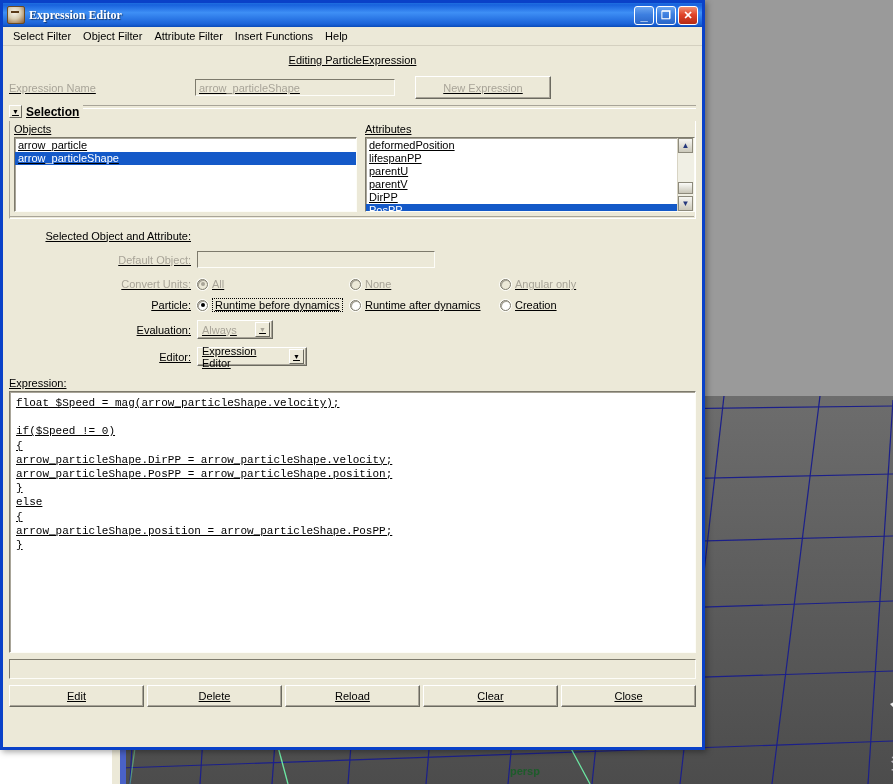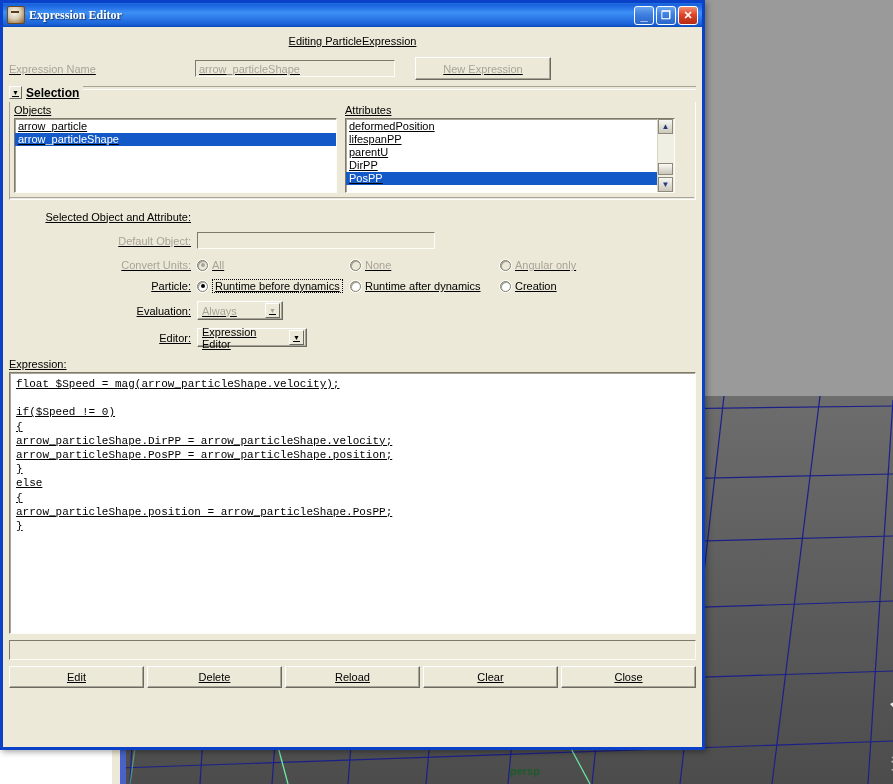--- a/index.html
+++ b/index.html
@@ -154,21 +154,21 @@
     border-top:1px solid #ffffff; border-left:1px solid #ffffff;
     border-right:1px solid #6b6a60; border-bottom:1px solid #6b6a60;
     display:flex; align-items:center; justify-content:center;
     font-size:7px; color:#000; cursor:pointer; box-sizing:border-box;
   }
   .group-title { font-size:12px; font-weight:bold; margin:0 4px; }
   .group-line { flex:1; height:2px; border-top:1px solid #a8a498; border-bottom:1px solid #ffffff; }
   .group-box {
     border-left:1px solid #a8a498; border-right:1px solid #ffffff;
     border-bottom:1px solid #ffffff;
-    padding:2px 20px 6px 4px;
+    padding:2px 0 6px 4px;
     position:relative;
   }
   .group-box:before{
     content:""; position:absolute; left:0; right:1px; bottom:1px; height:1px;
     background:#a8a498;
   }
 
   .lists { display:flex; gap:8px; }
   .list-col { flex:1; }
   .list-col.right { width:330px; flex:none; }
@@ -355,20 +355,27 @@
         </div>
         <div class="win-btn">
           <span class="gl">❐</span>
         </div>
         <div class="win-btn close">
           <span class="gl">✕</span>
         </div>
       </div>
     </div>
 
+    <div class="menubar">
+      <div class="menu-item">Select Filter</div>
+      <div class="menu-item">Object Filter</div>
+      <div class="menu-item">Attribute Filter</div>
+      <div class="menu-item">Insert Functions</div>
+      <div class="menu-item">Help</div>
+    </div>
 
     <div class="body-area">
 
       <div class="editing-title">Editing ParticleExpression</div>
 
       <div class="row" style="margin-top:10px;">
         <div class="lbl disabled" style="width:186px;">Expression Name</div>
         <div class="txtfield" style="width:200px;">arrow_particleShape</div>
         <div class="btn3d disabled" style="width:136px;height:23px;line-height:22px;margin-left:20px;">New Expression</div>
       </div>
@@ -392,20 +399,21 @@
               </div>
             </div>
 
             <div class="list-col right">
               <div class="list-label">Attributes</div>
               <div class="listbox">
                 <div class="inner" style="padding-right:17px;">
                   <div class="li">deformedPosition</div>
                   <div class="li">lifespanPP</div>
                   <div class="li">parentU</div>
+                  <div class="li">parentV</div>
                   <div class="li">DirPP</div>
                   <div class="li sel">PosPP</div>
                 </div>
                 <div class="scrollbar">
                   <div class="sb-btn sb-up">▲</div>
                   <div class="sb-thumb"></div>
                   <div class="sb-btn sb-down">▼</div>
                 </div>
               </div>
             </div>
@@ -450,21 +458,21 @@
           <span>Runtime after dynamics</span>
         </div>
         <div class="radio">
           <span class="dot"></span>
           <span>Creation</span>
         </div>
       </div>
 
       <div class="fieldrow" style="margin-top:5px;">
         <div class="fieldlbl">Evaluation:</div>
-        <div class="combo disabled" style="width:86px;">
+        <div class="combo disabled" style="width:76px;">
           <span class="txt">Always</span>
           <span class="arrowbtn">▼</span>
         </div>
       </div>
 
       <div class="fieldrow" style="margin-top:6px;">
         <div class="fieldlbl">Editor:</div>
         <div class="combo" style="width:110px;">
           <span class="txt">Expression Editor</span>
           <span class="arrowbtn">▼</span>

